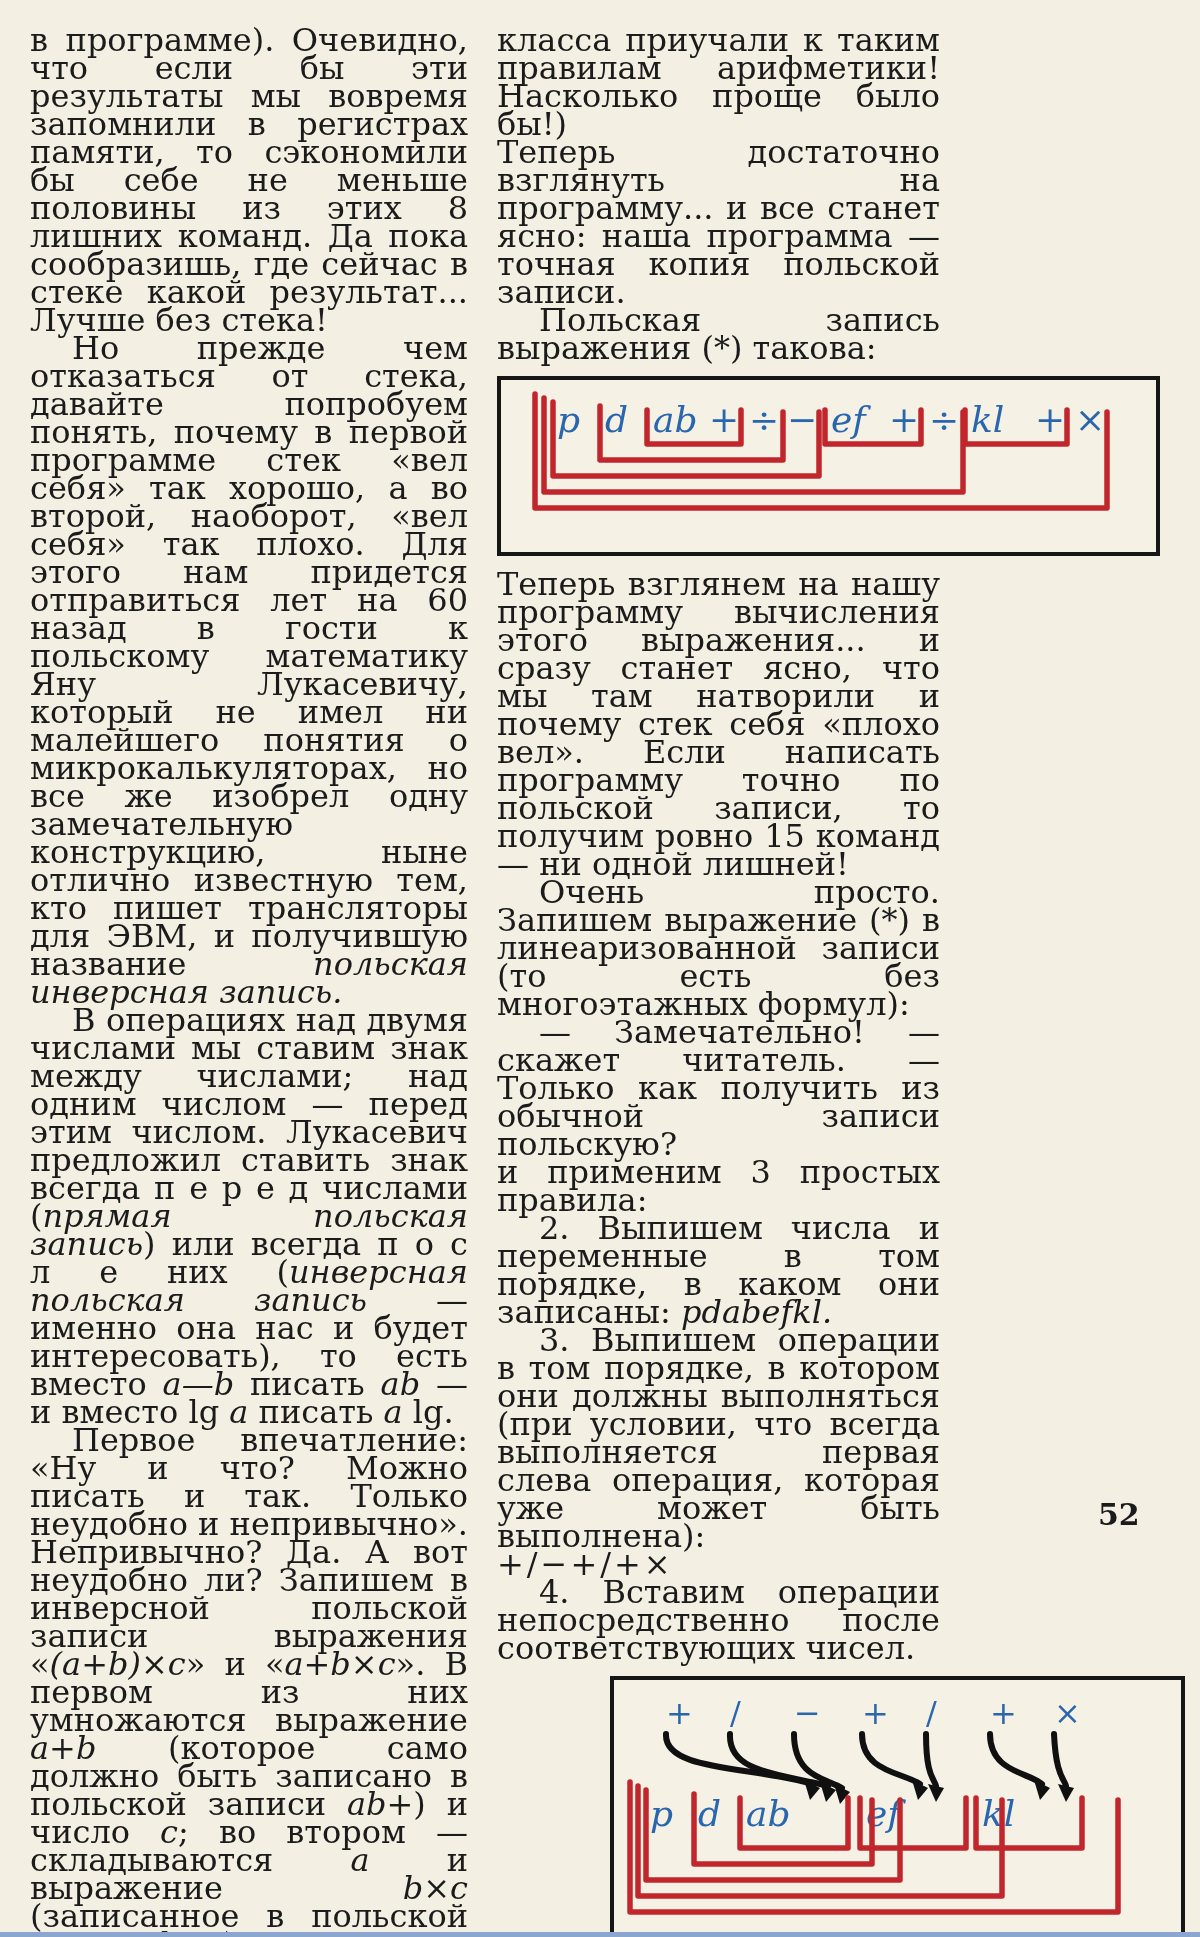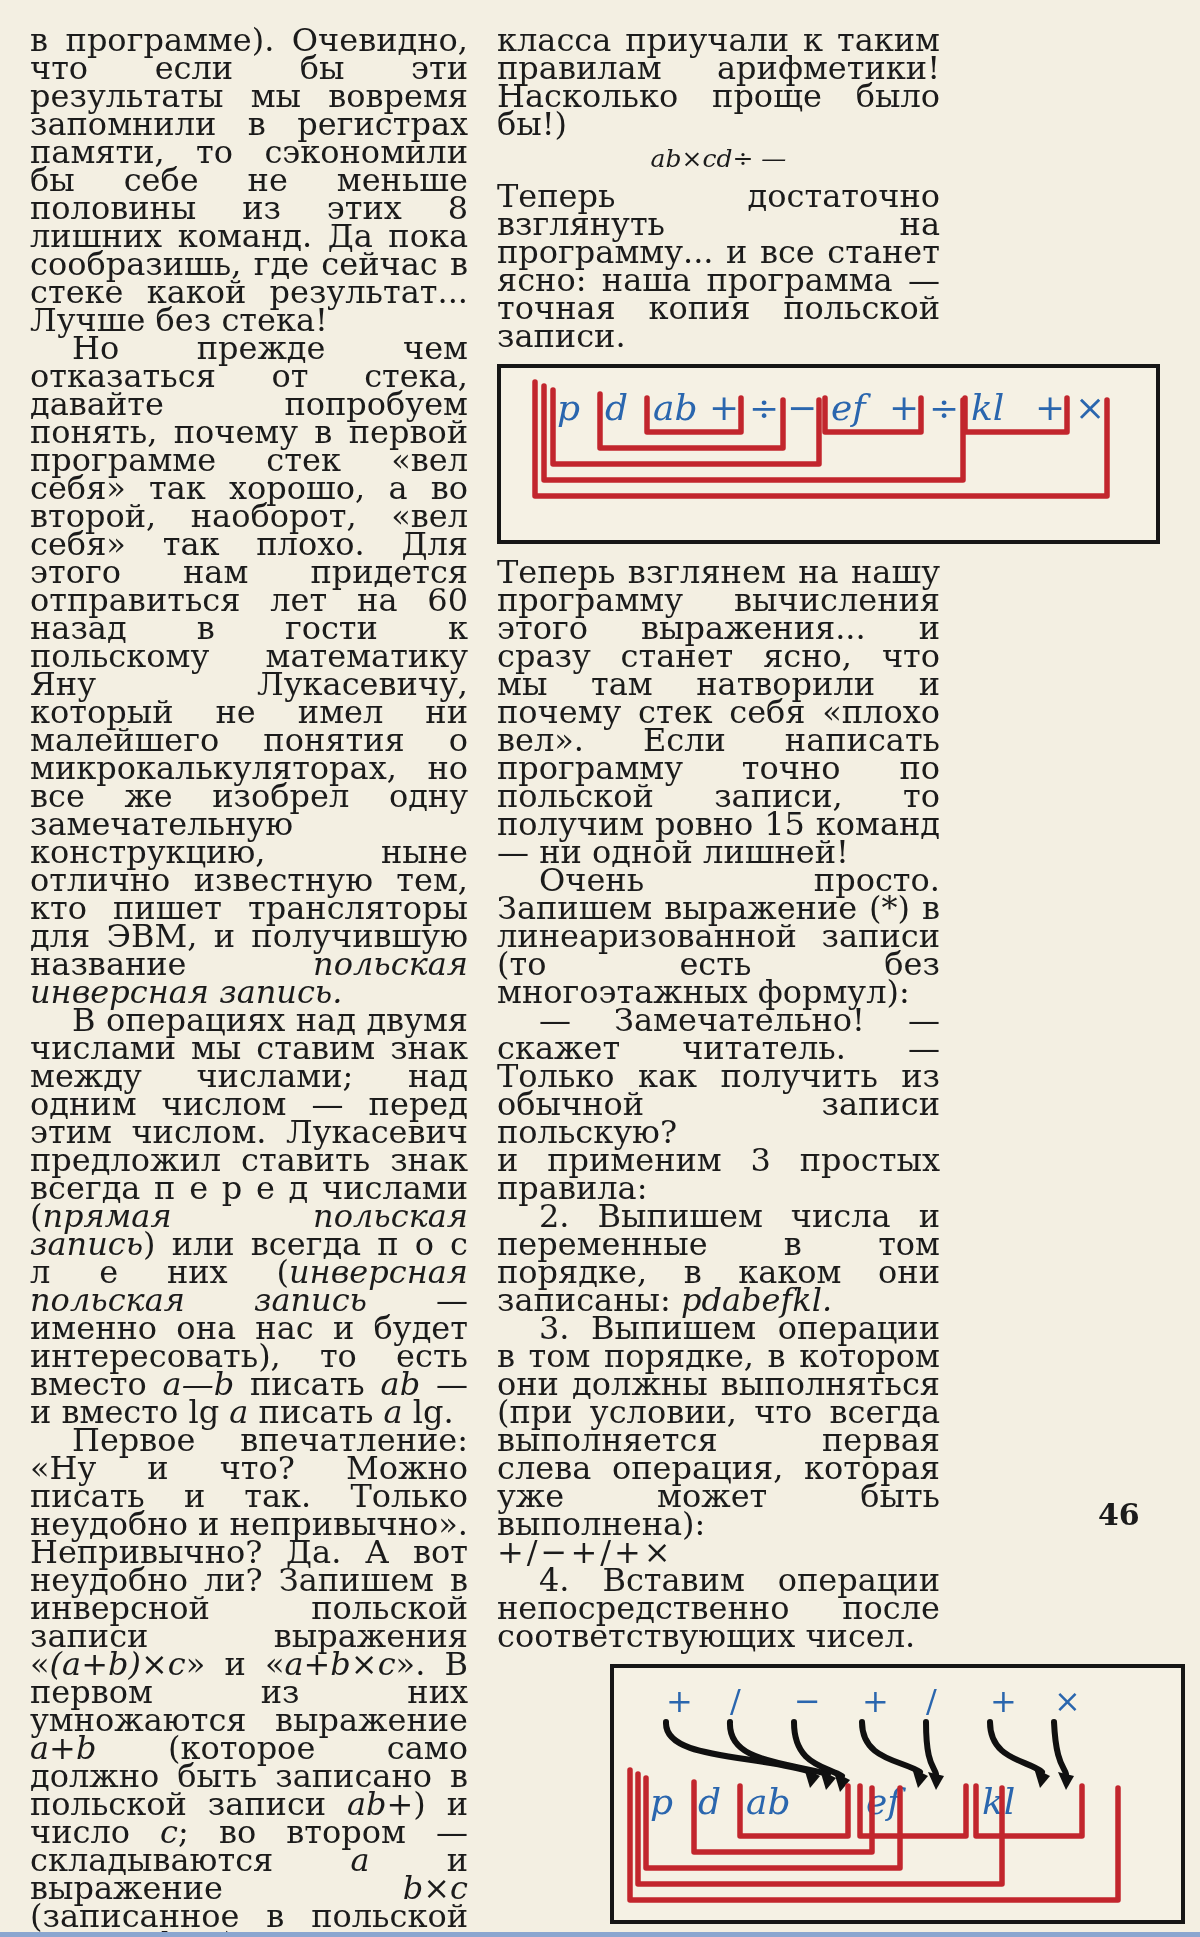--- a/index.html
+++ b/index.html
@@ -66,22 +66,22 @@
         <text class="hand" x="382" y="150" font-size="36">+</text>
       </g>
     </svg>
   </div>
 
   <p class="para"><span>Красным показано, какие числа захватывает операция. Посмотрите на польскую запись: скобки исчезли — они не нужны, операции выстроились в том порядке, в котором они выполняются, и о старшинстве операций можно забыть: операции просто выполняются по порядку — слева направо. (Если бы нас с первого</span></p>
 </div>
 
 <div class="col col-right">
   <p class="para"><span>класса приучали к таким правилам арифметики! Насколько проще было бы!)</span></p>
-  <div class="formula">ab×cd÷ —</div>
   <p class="para"><span>Теперь достаточно взглянуть на программу... и все станет ясно: наша программа — точная копия польской записи.</span></p>
+  <p class="para indent"><span>Польская запись выражения (*) такова:</span></p>
 
   <div class="figure" id="figA">
     <svg viewBox="0 0 655 172" width="655" height="172">
       <g>
         <text class="hand" x="56" y="52" font-size="36">p</text>
         <text class="hand" x="104" y="52" font-size="36">d</text>
         <text class="hand" x="152" y="52" font-size="36">ab</text>
         <text class="hand" x="208" y="52" font-size="36">+</text>
         <text class="hand" x="248" y="52" font-size="36">÷</text>
         <text class="hand" x="286" y="52" font-size="36">−</text>
@@ -154,14 +154,14 @@
         <path class="bracket" d="M246,118 L246,168 L352,168 L352,118"></path>
         <path class="bracket" d="M24,106 L24,216 L388,216 L388,120"></path>
         <path class="bracket" d="M362,118 L362,168 L468,168 L468,118"></path>
         <path class="bracket" d="M16,102 L16,232 L504,232 L504,120"></path>
       </g>
     </svg>
   </div>
 
 </div>
 
-<div class="pagenum">46</div>
+<div class="pagenum">52</div>
 <div class="bottom-line"></div>
 
 </body></html>

